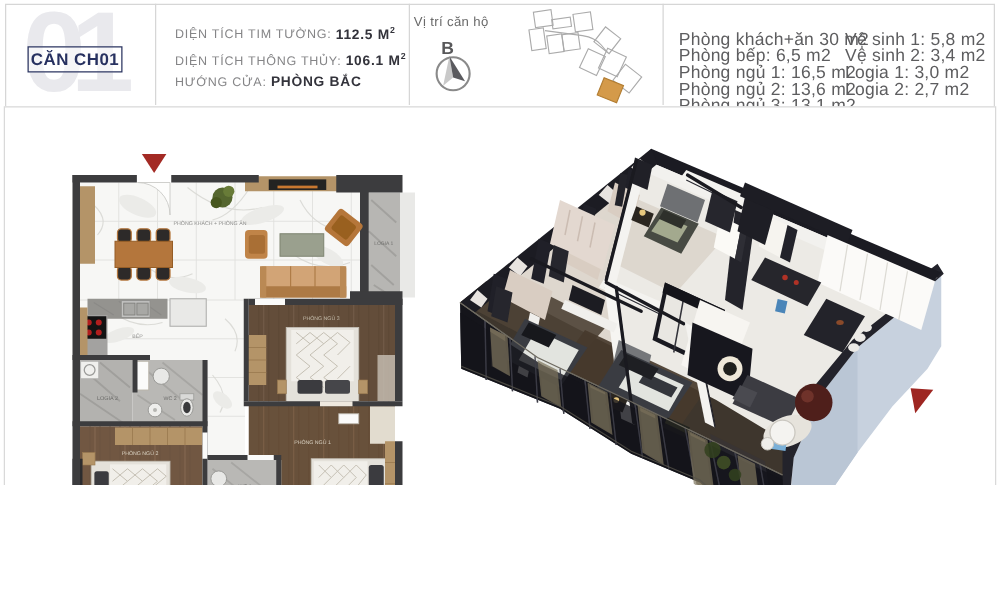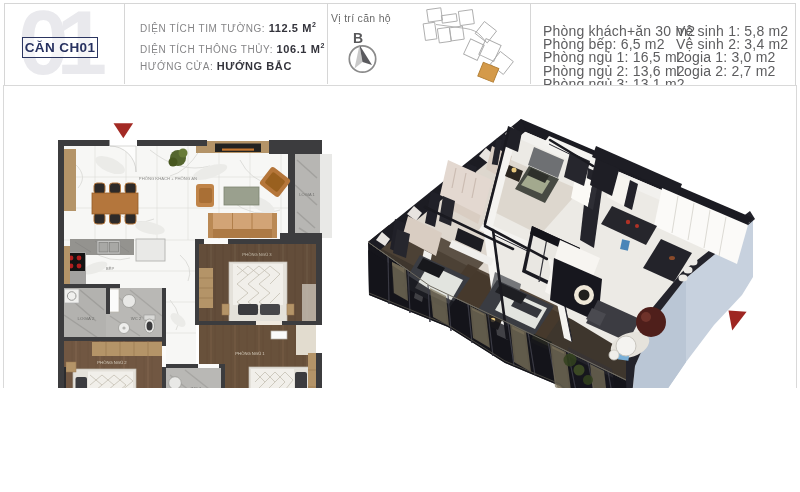--- a/index.html
+++ b/index.html
@@ -28,21 +28,21 @@
 
   <div class="vdiv" style="left:530px;"></div>
 
   <div class="big01">01</div>
 
   <div class="canbox">CĂN CH01</div>
 
   <div class="info">
     DIỆN TÍCH TIM TƯỜNG: <b>112.5 M<sup>2</sup></b><br>
     DIỆN TÍCH THÔNG THỦY: <b>106.1 M<sup>2</sup></b><br>
-    HƯỚNG CỬA: <b>HƯỚNG BẮC</b>
+    HƯỚNG CỬA: <b>PHÒNG BẮC</b>
   </div>
 
   <div class="vitri">Vị trí căn hộ</div>
 
   <div class="bchar">B</div>
 
   <div class="areas" style="left:543px;">
     Phòng khách+ăn 30 m2<br>
     Phòng bếp: 6,5 m2<br>
     Phòng ngủ 1: 16,5 m2<br>

